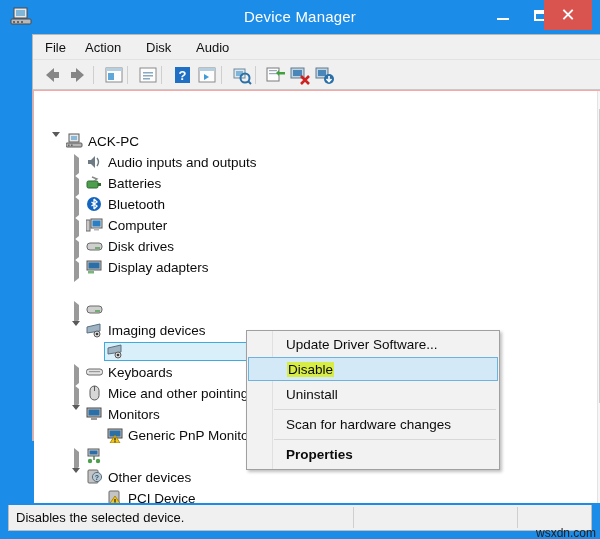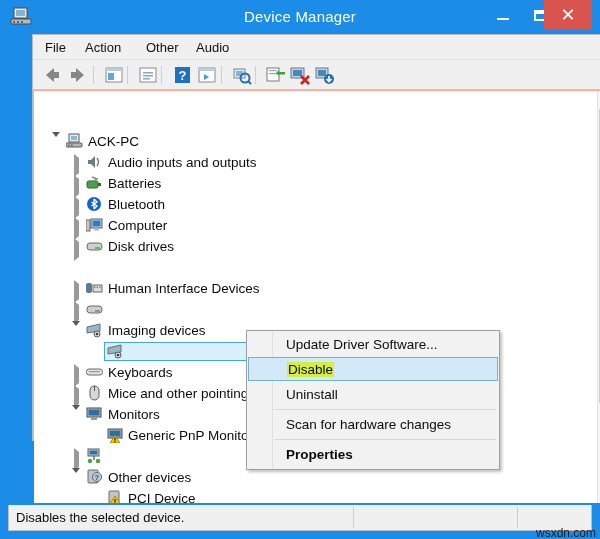--- a/index.html
+++ b/index.html
@@ -157,21 +157,21 @@
     <div class="wbtn wbtn-close">
       <div class="glyph-close">✕</div>
     </div>
   </div>
 
   <div class="client">
 
     <div class="menubar">
       <div class="menu-item" style="left:5px">File</div>
       <div class="menu-item" style="left:45px">Action</div>
-      <div class="menu-item" style="left:106px">Other</div>
+      <div class="menu-item" style="left:106px">Disk</div>
       <div class="menu-item" style="left:156px">Audio</div>
     </div>
 
     <div class="toolbar">
       <div class="tb-btn" style="left:8px">
         <svg width="22" height="22" viewBox="0 0 22 22">
           <path d="M13 4 L5 11 L13 18 L13 14 L18 14 L18 8 L13 8 Z" fill="#868686"></path>
         </svg>
       </div>
       <div class="tb-btn" style="left:34px">
@@ -313,34 +313,32 @@
         <span class="tw" style="left:38px"><span class="tri-c"></span></span>
         <span class="ico" style="left:52px">
           <svg width="17" height="16" viewBox="0 0 17 16">
             <rect x="1" y="5" width="15" height="7" rx="3" fill="#cfcfcf" stroke="#6a6a6a"></rect>
             <rect x="9" y="9" width="5" height="2" fill="#6fae6f"></rect>
           </svg>
         </span>
         <span class="lbl" style="left:74px">Disk drives</span>
       </div>
 
-
-      <div class="row" style="top:187px">
-        <span class="tw" style="left:38px"><span class="tri-c"></span></span>
-        <span class="ico" style="left:52px">
-          <svg width="17" height="16" viewBox="0 0 17 16">
-            <rect x="0" y="3" width="6" height="10" rx="2" fill="#5d7b90"></rect>
-            <rect x="7" y="5" width="9" height="7" fill="#dcdcdc" stroke="#6a6a6a"></rect>
-            <rect x="8" y="6.5" width="1.5" height="1.5" fill="#6a9f6a"></rect>
-            <rect x="10.5" y="6.5" width="1.5" height="1.5" fill="#6a9f6a"></rect>
-            <rect x="13" y="6.5" width="1.5" height="1.5" fill="#6a9f6a"></rect>
-          </svg>
-        </span>
-        <span class="lbl" style="left:74px">Human Interface Devices</span>
-      </div>
+      <div class="row" style="top:166px">
+        <span class="tw" style="left:38px"><span class="tri-c"></span></span>
+        <span class="ico" style="left:52px">
+          <svg width="17" height="16" viewBox="0 0 17 16">
+            <rect x="1" y="2" width="14" height="9" fill="#bcbcbc" stroke="#5a5a5a"></rect>
+            <rect x="2.5" y="3.5" width="11" height="6" fill="#2a6fa8"></rect>
+            <rect x="2" y="12" width="6" height="2.5" fill="#79b679"></rect>
+          </svg>
+        </span>
+        <span class="lbl" style="left:74px">Display adapters</span>
+      </div>
+
 
       <div class="row" style="top:208px">
         <span class="tw" style="left:38px"><span class="tri-c"></span></span>
         <span class="ico" style="left:52px">
           <svg width="17" height="16" viewBox="0 0 17 16">
             <rect x="1" y="5" width="15" height="7" rx="3" fill="#cfcfcf" stroke="#6a6a6a"></rect>
             <rect x="9" y="9" width="5" height="2" fill="#6fae6f"></rect>
           </svg>
         </span>
       </div>

